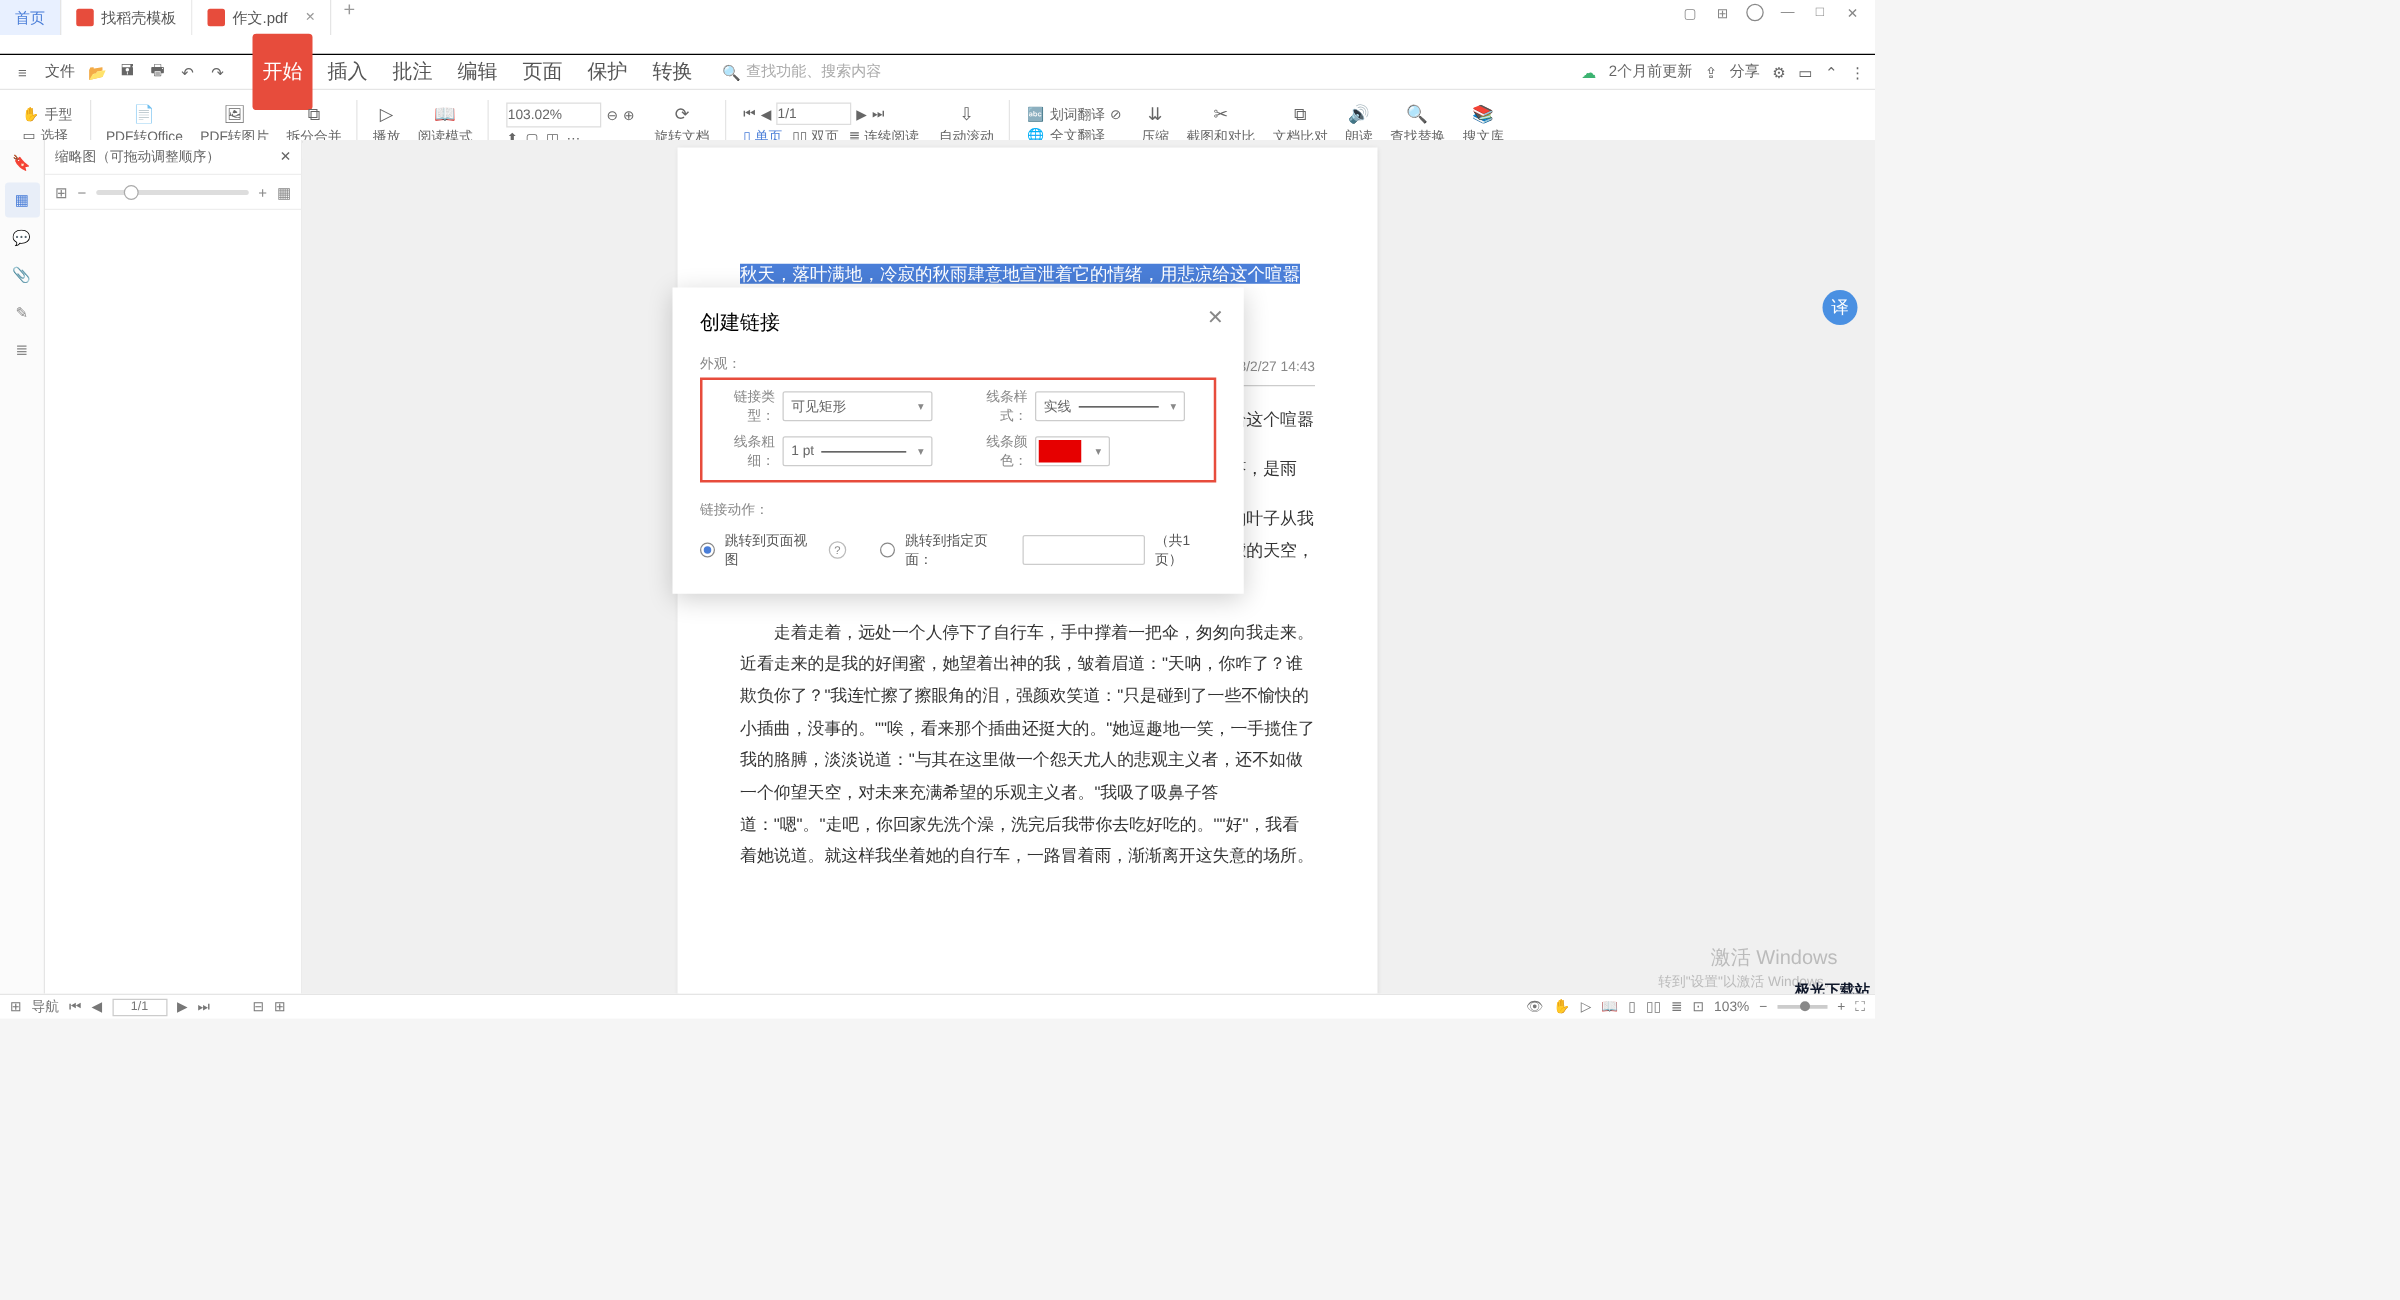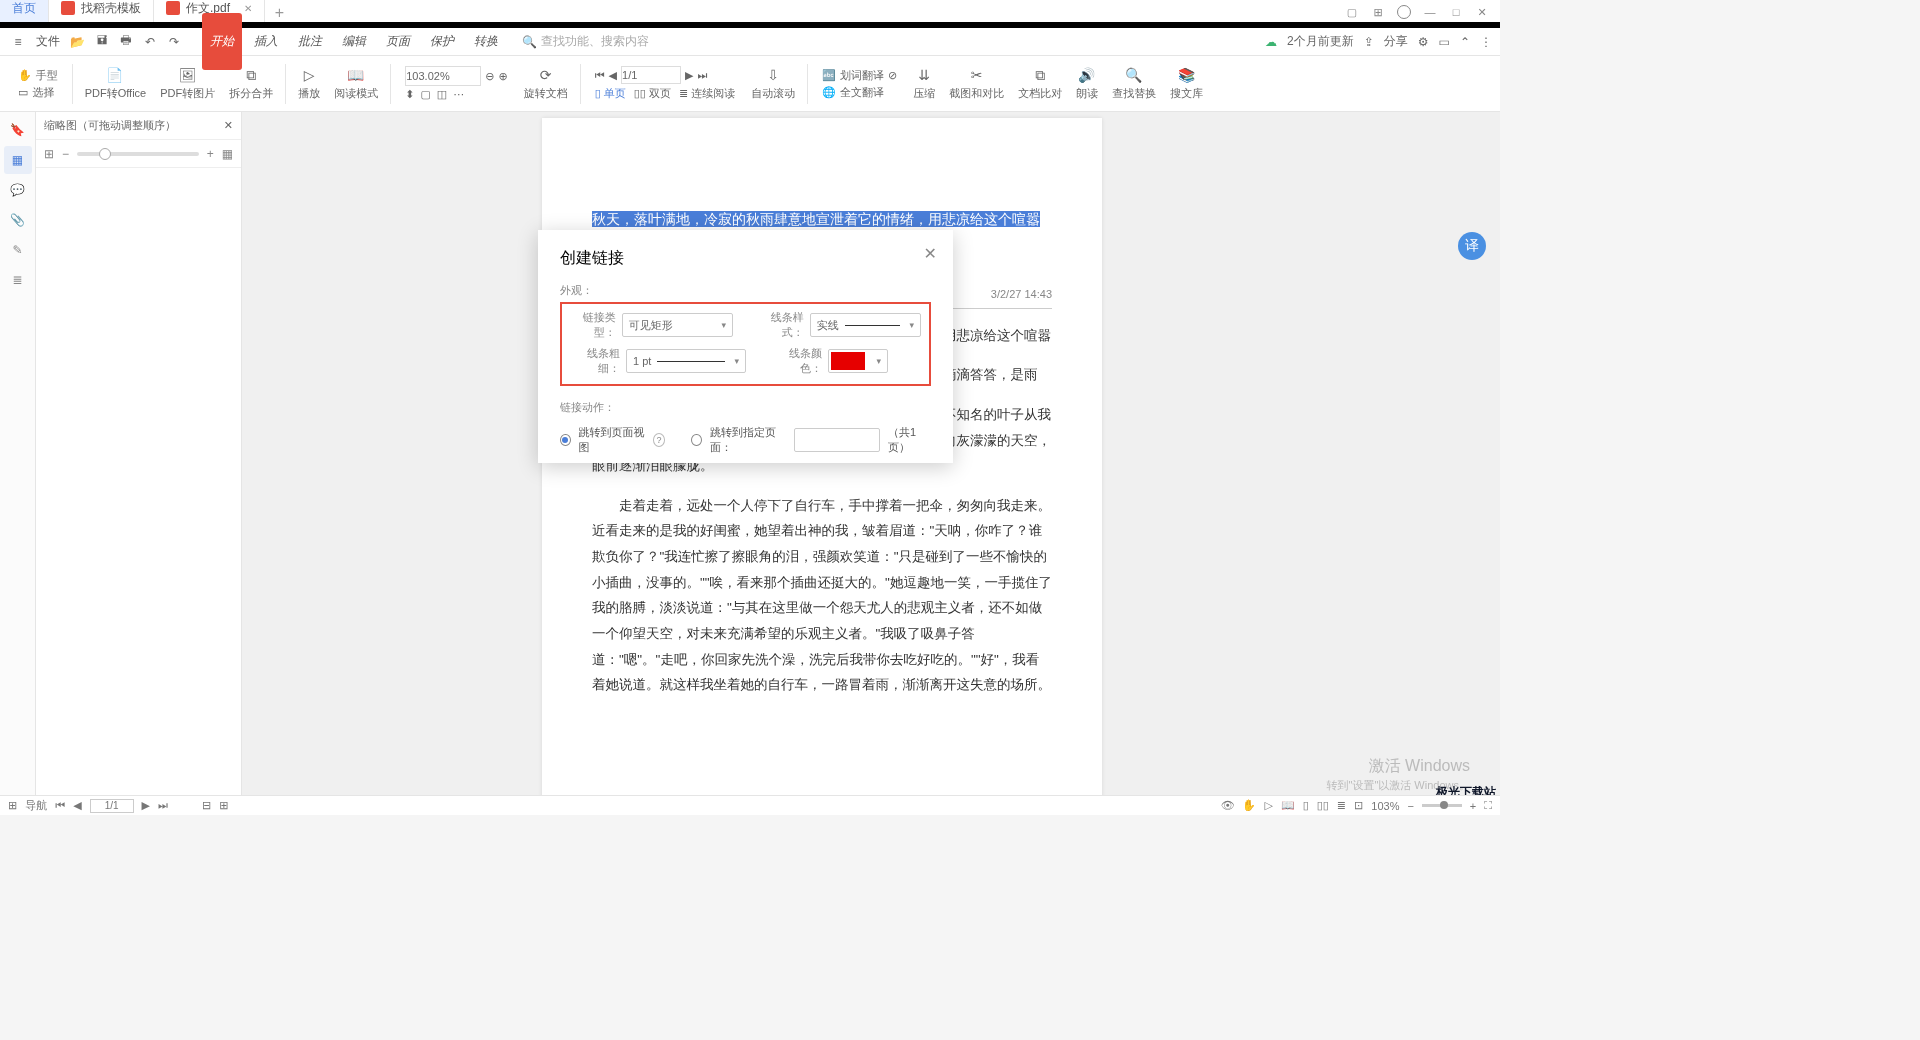--- a/index.html
+++ b/index.html
@@ -1,33 +1,33 @@
 <!DOCTYPE html>
 <html><head>
 <meta charset="utf-8">
 <style>
 * { box-sizing: border-box; margin: 0; padding: 0; font-family: "Microsoft YaHei", sans-serif; }
 body { background: #f5f5f5; width: 1500px; height: 815px; position: relative; overflow: hidden; font-size: 12px; }
 
 
-.titlebar { height: 28px; background: #fff; display: flex; align-items: flex-end; border-bottom: 6px solid #000000; }
+.titlebar { height: 44px; background: #fff; display: flex; align-items: flex-start; border-bottom: 1px solid #000000; }
 .tab { height: 28px; display: flex; align-items: center; padding: 0 12px; border-right: 1px solid #e5e5e5; font-size: 12px; color: #555; gap: 6px; }
 .tab.home { background: #e8f0ff; color: #4a7ed8; }
 .tab.active { background: #fff; }
 .tab .x { margin-left: 8px; color: #999; font-size: 10px; }
 .tab-icon-red { width: 14px; height: 14px; background: #e74c3c; border-radius: 2px; }
 .tab-add { width: 28px; text-align: center; color: #999; font-size: 16px; }
 .win-controls { margin-left: auto; display: flex; gap: 2px; padding-right: 6px; }
 .win-btn { width: 24px; height: 20px; display: flex; align-items: center; justify-content: center; color: #888; font-size: 11px; }
 
 
 .menubar { height: 28px; background: #fff; display: flex; align-items: center; padding: 0 8px; gap: 4px; border-bottom: 1px solid #e5e5e5; }
 .menu-icon { width: 20px; height: 20px; display: flex; align-items: center; justify-content: center; color: #666; }
 .menu-text { font-size: 12px; color: #555; padding: 0 4px; }
-.menu-tab { font-size: 12px; color: #555; padding: 20px 8px; border-radius: 3px; font-style: italic; }
+.menu-tab { font-size: 16px; color: #555; padding: 20px 8px; border-radius: 3px; }
 .menu-tab.active { background: #e74c3c; color: #fff; }
 .search-box { flex: 0 0 180px; margin-left: 12px; color: #aaa; font-size: 12px; display: flex; align-items: center; gap: 4px; }
 .menu-right { margin-left: auto; display: flex; align-items: center; gap: 10px; color: #666; font-size: 12px; }
 
 
 .ribbon { height: 56px; background: #fff; display: flex; align-items: center; padding: 0 10px; border-bottom: 1px solid #e5e5e5; gap: 2px; }
 .rb-group { display: flex; flex-direction: column; align-items: center; padding: 0 6px; font-size: 11px; color: #666; gap: 2px; }
 .rb-group .ic { width: 20px; height: 18px; display: flex; align-items: center; justify-content: center; font-size: 14px; }
 .rb-row { display: flex; flex-direction: column; align-items: flex-start; padding: 0 8px; gap: 2px; font-size: 11px; color: #666; }
 .rb-row div { display: flex; align-items: center; gap: 4px; }
@@ -53,21 +53,21 @@
 .thumb-grey { height: 40px; background: #ddd; margin-top: 6px; }
 .page-thumb-label { text-align: center; font-size: 11px; color: #666; margin-top: 6px; }
 
 
 .doc-area { position: absolute; left: 242px; right: 0; top: 112px; bottom: 20px; background: #f0f0f0; overflow: hidden; }
 .page { position: absolute; left: 300px; top: 6px; width: 560px; height: 780px; background: #fff; box-shadow: 0 0 4px rgba(0,0,0,0.1); padding: 90px 50px 40px; }
 .page .highlight { background: #4a7ed8; color: #fff; font-size: 14px; line-height: 1.7; }
 .page .meta { font-size: 11px; color: #888; margin-top: 32px; text-align: right; }
 .page .hr { height: 1px; background: #ccc; margin-top: 8px; }
 .page p { font-size: 13.5px; line-height: 1.9; color: #333; margin-top: 14px; text-indent: 2em; }
-.dialog { position: absolute; left: 538px; top: 230px; width: 415px; background: #fff; box-shadow: 0 4px 20px rgba(0,0,0,0.2); z-index: 20; padding: 18px 22px 8px; }
+.dialog { position: absolute; left: 538px; top: 230px; width: 457px; background: #fff; box-shadow: 0 4px 20px rgba(0,0,0,0.2); z-index: 20; padding: 18px 22px 20px; }
 .dialog h3 { font-size: 16px; font-weight: 500; }
 .dialog .close { position: absolute; right: 16px; top: 14px; color: #888; font-size: 16px; cursor: pointer; }
 .dlg-section { font-size: 11px; color: #888; margin-top: 14px; }
 .dlg-grid { border: 2px solid #e74c3c; padding: 6px 8px 8px; margin-top: 4px; }
 .dlg-row { display: flex; align-items: center; gap: 6px; margin-top: 6px; font-size: 11px; color: #666; }
 .dlg-row:first-child { margin-top: 0; }
 .dlg-label { width: 50px; text-align: right; color: #888; }
 .dlg-select { width: 120px; height: 24px; border: 1px solid #ccc; border-radius: 2px; display: flex; align-items: center; padding: 0 6px; font-size: 11px; position: relative; background: #fff; }
 .dlg-select .arrow { position: absolute; right: 6px; color: #888; font-size: 9px; }
 .dlg-select .line-prev { flex: 1; height: 1px; background: #333; margin-left: 6px; margin-right: 14px; }

